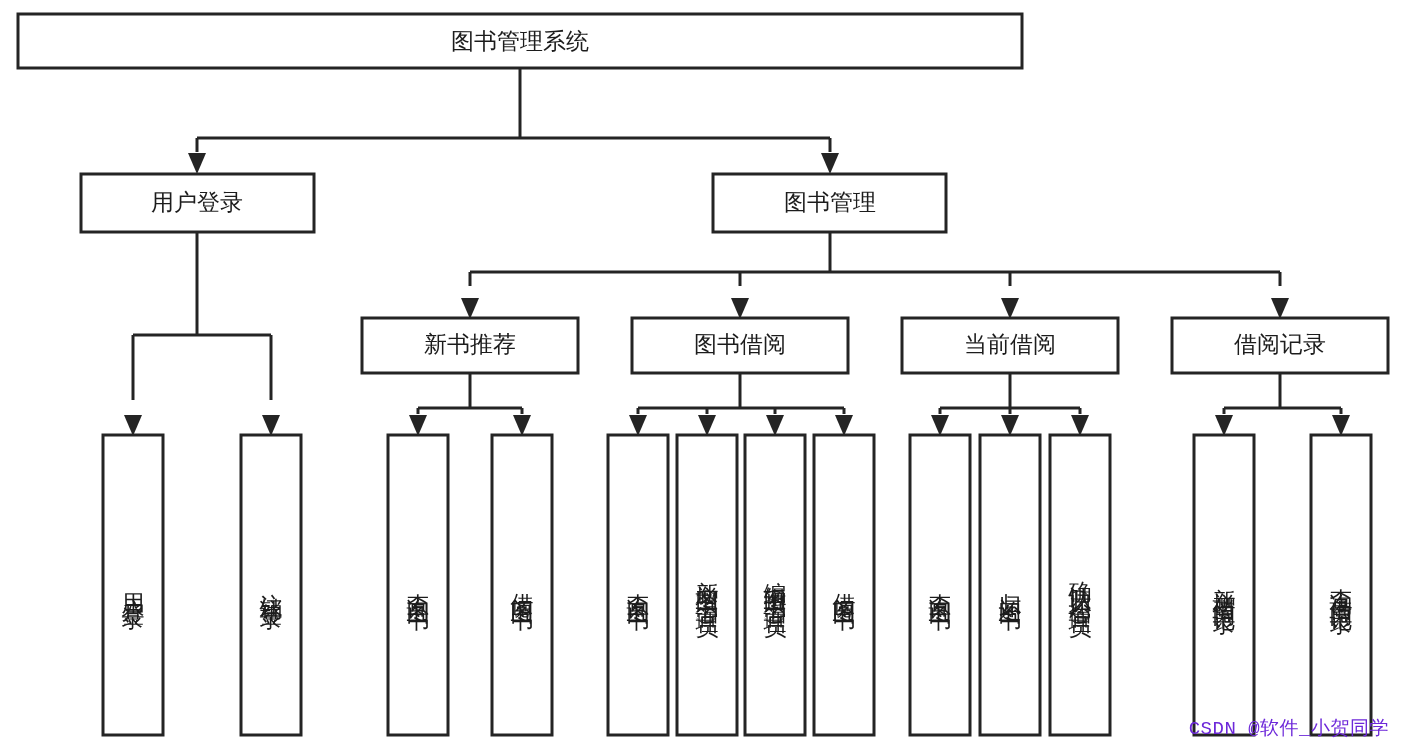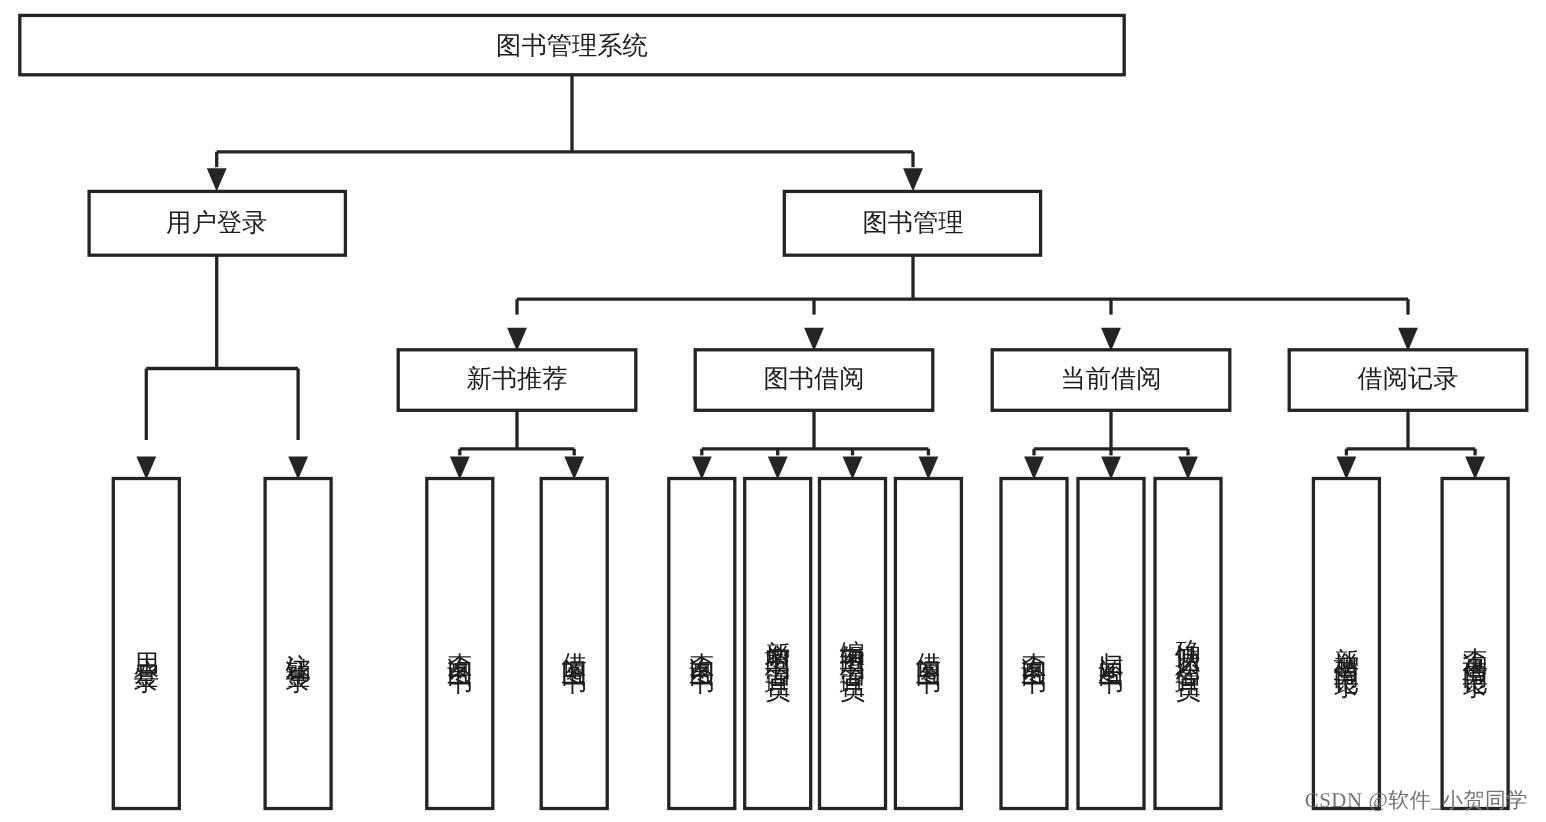--- a/index.html
+++ b/index.html
@@ -64,23 +64,23 @@
     line-height: 1;
     letter-spacing: 5px;
     color: #1c1c1c;
     white-space: nowrap;
     text-align: center;
   }
   .watermark {
     position: absolute;
     right: 8px;
     bottom: 6px;
-    font-family: Liberation Serif, serif;
+    font-family: Liberation Mono, monospace;
     font-size: 19px;
-    color: #737373;
+    color: #6d28d9;
     letter-spacing: 0.5px;
     white-space: nowrap;
   }
 </style>
 </head>
 <body>
 
 <div id="diagram-root">
 
   <svg class="diagram" viewBox="0 0 1405 747" xmlns="http://www.w3.org/2000/svg">

